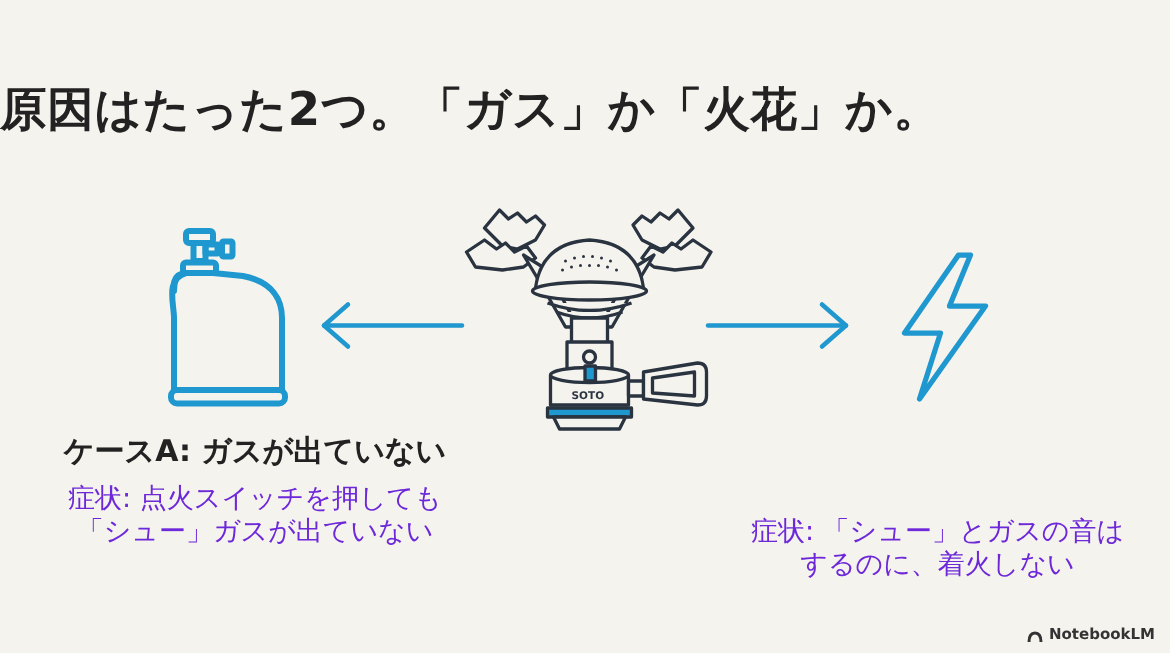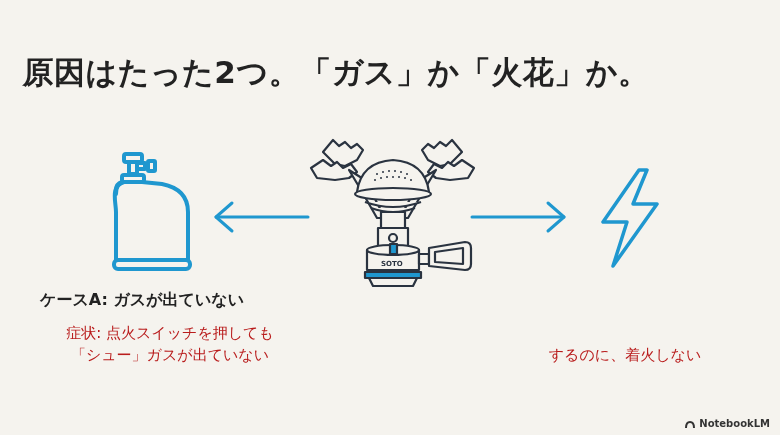--- a/index.html
+++ b/index.html
@@ -5,30 +5,30 @@
   html, body { margin:0; padding:0; }
   body {
     width:780px; height:435px; overflow:hidden;
     background:#f5f3ee;
     font-family:"DejaVu Sans", "Liberation Sans", sans-serif;
     color:#222;
     position:relative;
   }
   .title {
     position:absolute; left:0; top:52px; width:672px;
-    text-align:center; font-size:31px; font-weight:bold; color:#222;
+    font-size:31px; font-weight:bold; color:#222;
     letter-spacing:0.5px;
   }
   .icon { position:absolute; }
   .case-heading {
-    position:absolute; font-weight:bold; font-size:16px; color:#222;
-    line-height:22px;
+    position:absolute; font-weight:bold; font-size:20px; color:#222;
+    text-align:center; line-height:22px;
   }
   .symptom {
-    position:absolute; font-size:15px; color:#b91c1c;
+    position:absolute; font-size:18px; color:#6d28d9;
     text-align:center; line-height:22px;
   }
   .brand {
     position:absolute; right:10px; bottom:6px; font-size:10px; color:#333;
     display:flex; align-items:center; gap:3px; font-weight:bold;
   }
 </style>
 </head>
 <body>
 
@@ -115,20 +115,21 @@
 
 <div class="case-heading" style="left:40px;top:289px;width:260px;">ケースA: ガスが出ていない</div>
 <div class="symptom" style="left:40px;top:322px;width:260px;">
   <div>症状: 点火スイッチを押しても</div>
   <div>「シュー」ガスが出ていない</div>
 </div>
 
 <div class="case-heading" style="left:490px;top:289px;width:270px;">
 </div>
 <div class="symptom" style="left:490px;top:344px;width:270px;">
+  <div>症状: 「シュー」とガスの音は</div>
   <div>するのに、着火しない</div>
 </div>
 
 <div class="brand">
   <svg width="12" height="8" viewBox="0 0 12 8">
     <path d="M1 8 Q1 1 6 1 Q11 1 11 8 L9 8 Q9 3 6 3 Q3 3 3 8 Z" fill="#333"></path>
   </svg>
   <span>NotebookLM</span>
 </div>
 

